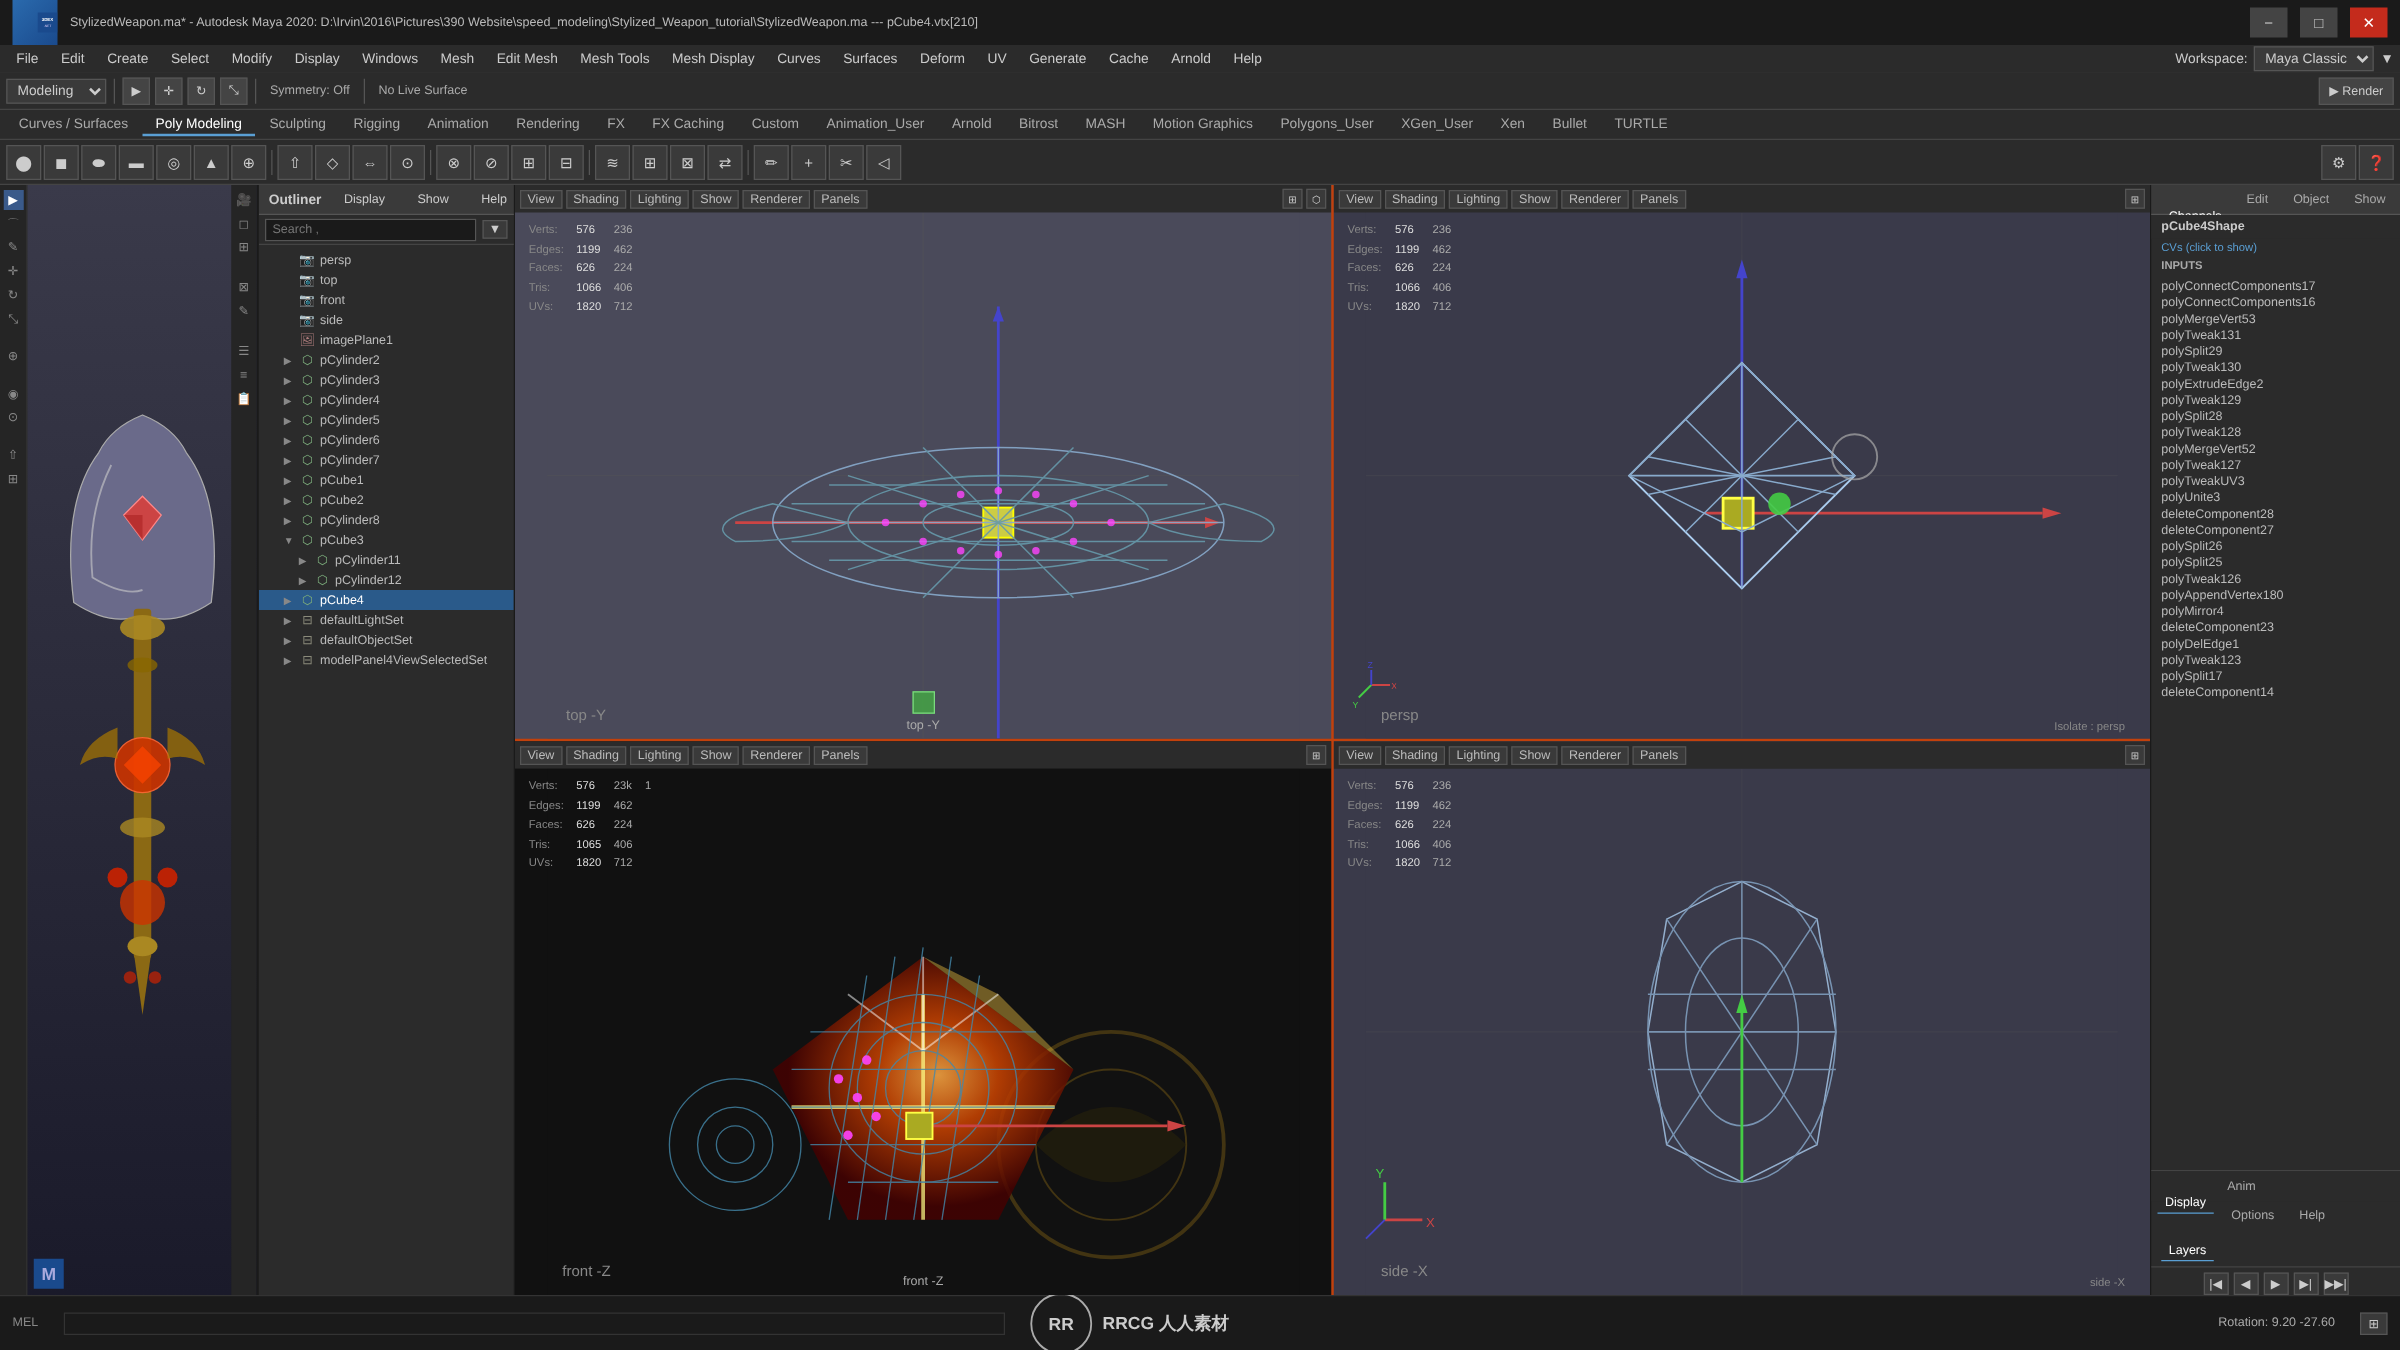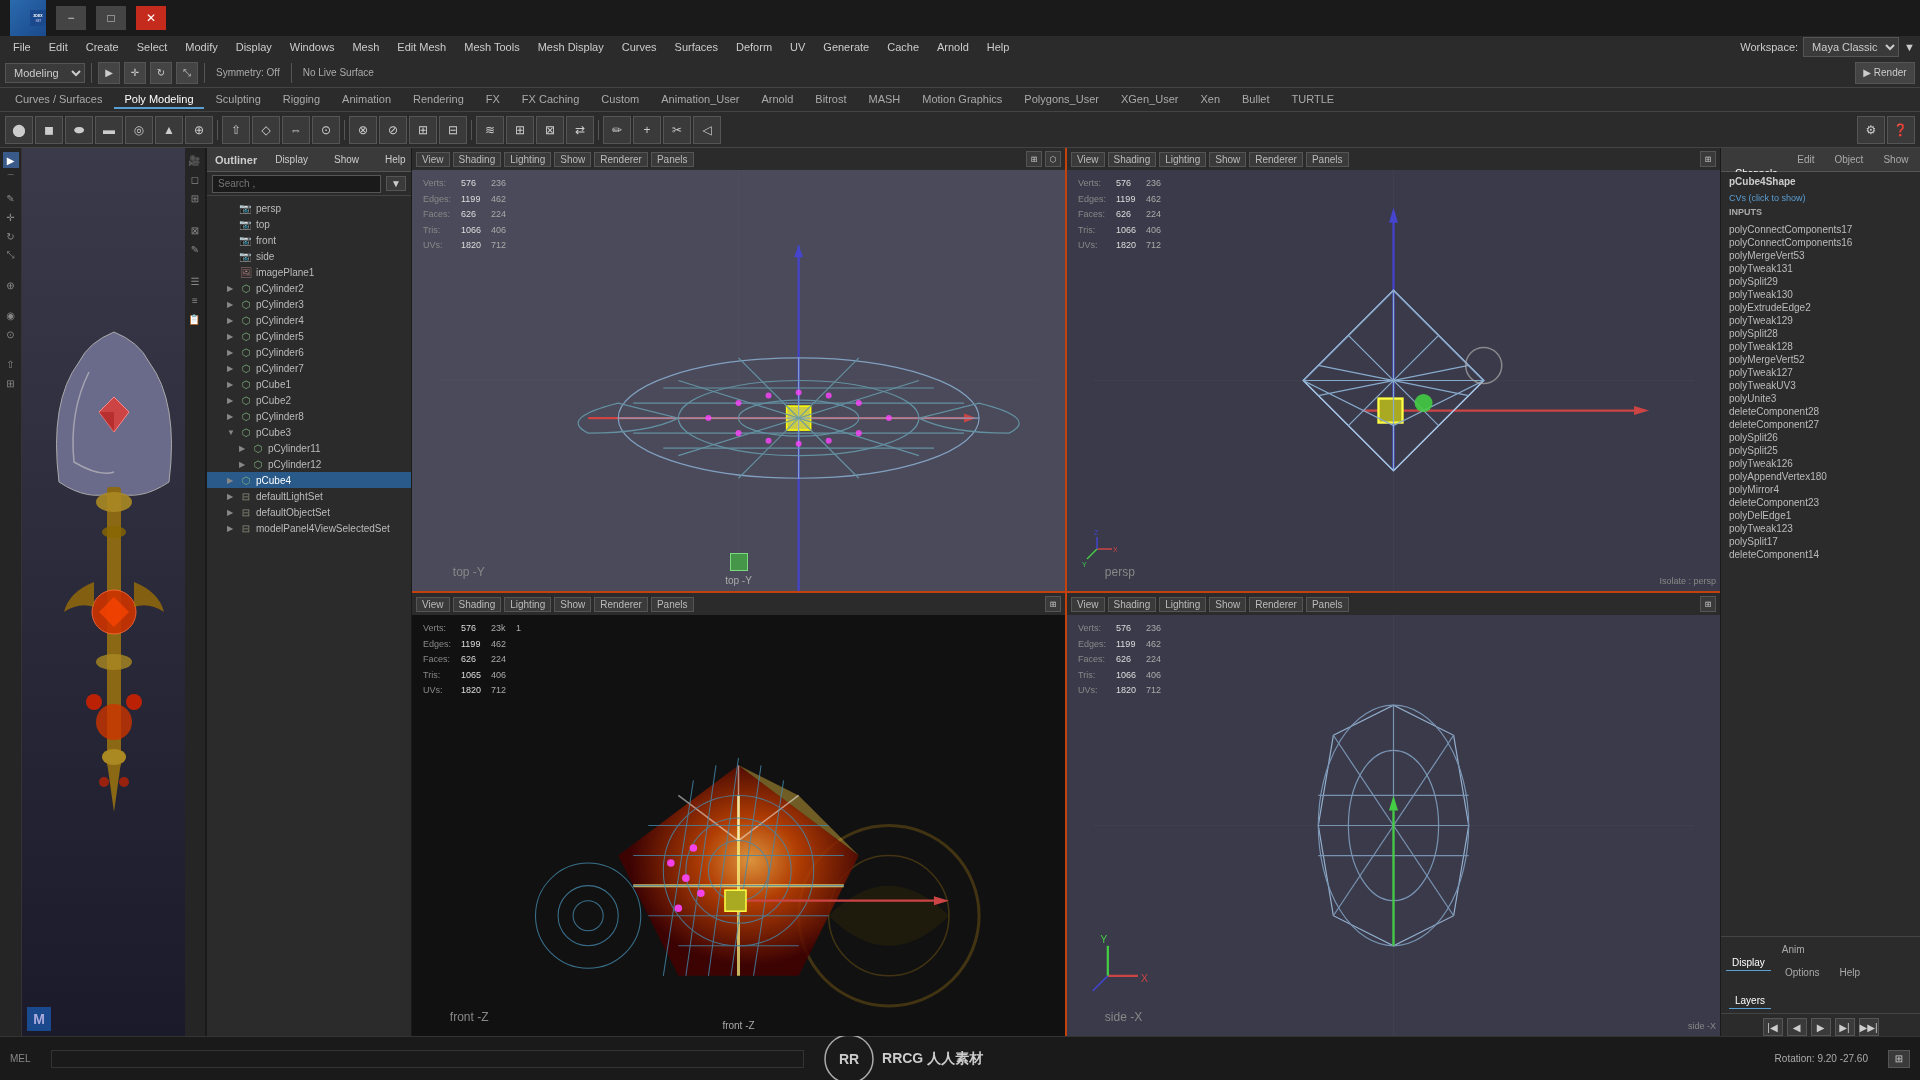--- a/index.html
+++ b/index.html
@@ -457,21 +457,21 @@
       align-items: center;
       padding: 4px 0;
       gap: 2px;
       border-right: 1px solid #333;
       flex-shrink: 0;
     }
 
     .isolate-label {
       position: absolute;
       bottom: 5px;
-      right: 4px;
+      right: 20px;
       font-size: 9px;
       color: #888;
     }
 
     .vp-stats-table {
       font-size: 9px;
       line-height: 1.5;
     }
     .vp-stats-table td { padding: 0 4px; }
     .vp-stats-table .lbl { color: #888; }
@@ -485,20 +485,21 @@
 <div id="title-bar">
   <div id="logo-area">
     <div class="logo-box">
       <svg width="36" height="36" viewBox="0 0 36 36">
         <rect width="36" height="36" fill="#1a4a8d"></rect>
         <text x="18" y="16" text-anchor="middle" fill="white" font-size="8" font-weight="bold">3DEX</text>
         <text x="18" y="26" text-anchor="middle" fill="#aad" font-size="6">.NET</text>
       </svg>
     </div>
   </div>
+  <div id="title-text" style="font-size:10px;color:#bbb;flex:1;white-space:nowrap;overflow:hidden;text-overflow:ellipsis;">StylizedWeapon.ma* - Autodesk Maya 2020: D:\Irvin\2016\Pictures\390 Website\speed_modeling\Stylized_Weapon_tutorial\StylizedWeapon.ma  ---  pCube4.vtx[210]</div>
   <button class="title-btn" style="background:#444;border:none;color:#ccc;width:30px;height:24px;cursor:pointer;">−</button>
   <button class="title-btn" style="background:#444;border:none;color:#ccc;width:30px;height:24px;cursor:pointer;">□</button>
   <button class="title-btn close" style="background:#c42b1c;border:none;color:#fff;width:30px;height:24px;cursor:pointer;">✕</button>
 </div>
 
 <div id="menu-bar">
   <span class="menu-item">File</span>
   <span class="menu-item">Edit</span>
   <span class="menu-item">Create</span>
   <span class="menu-item">Select</span>

